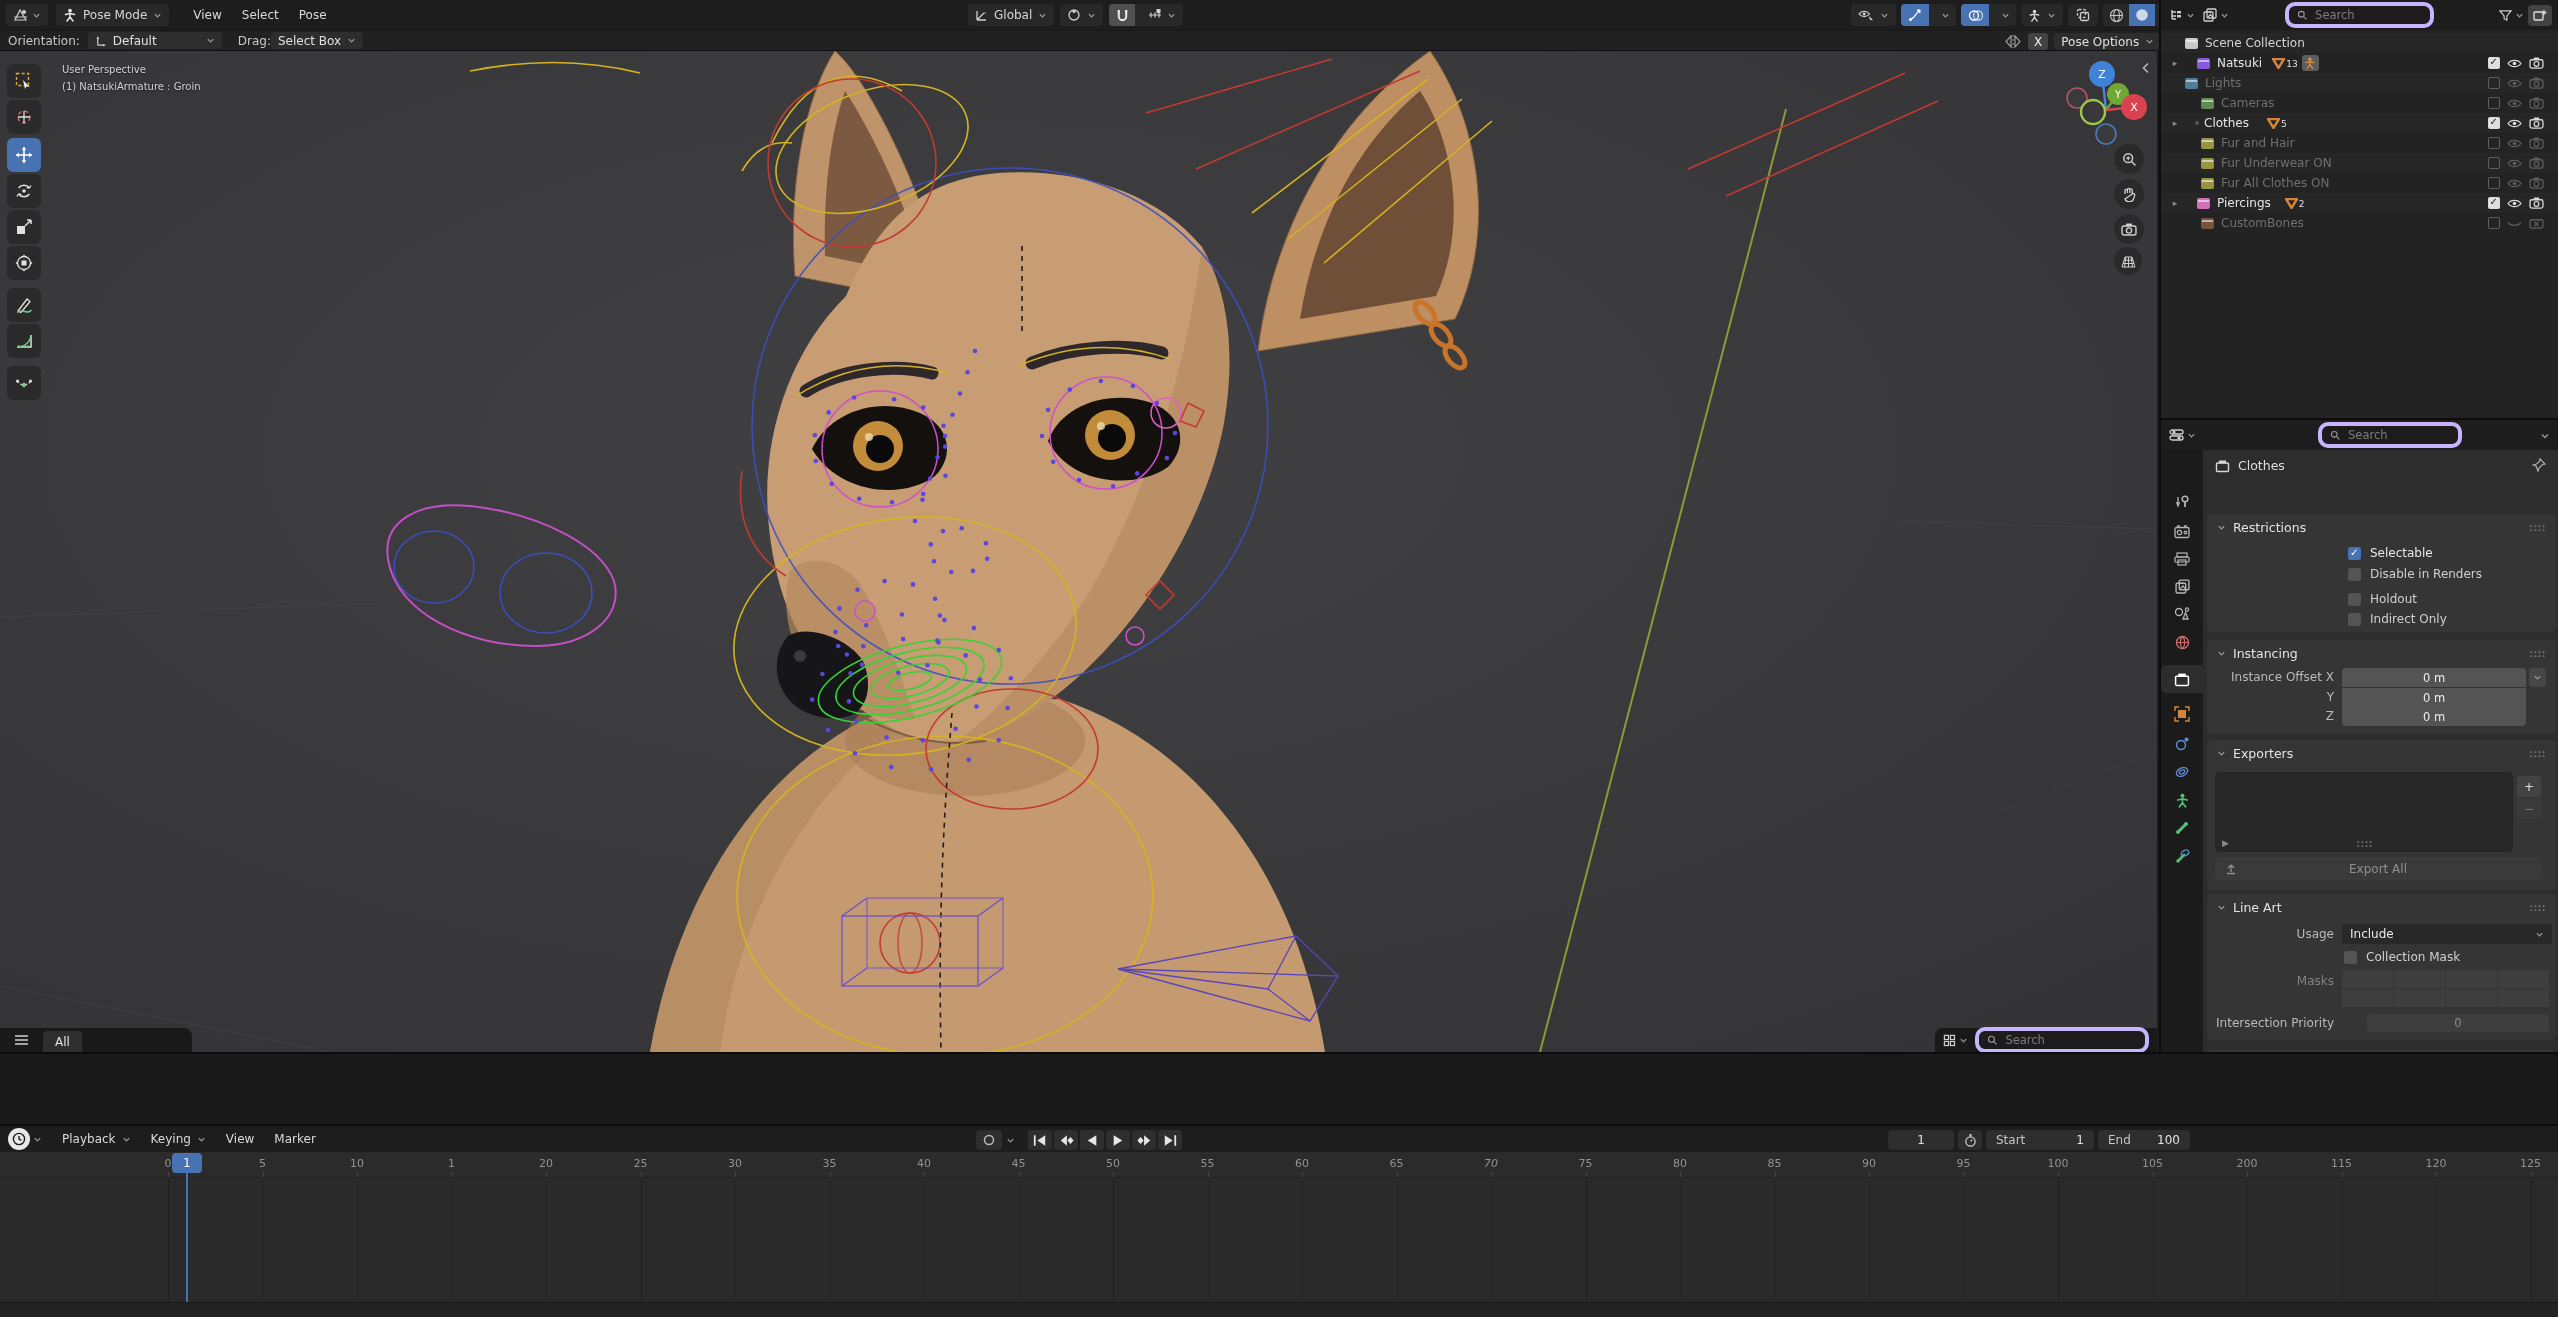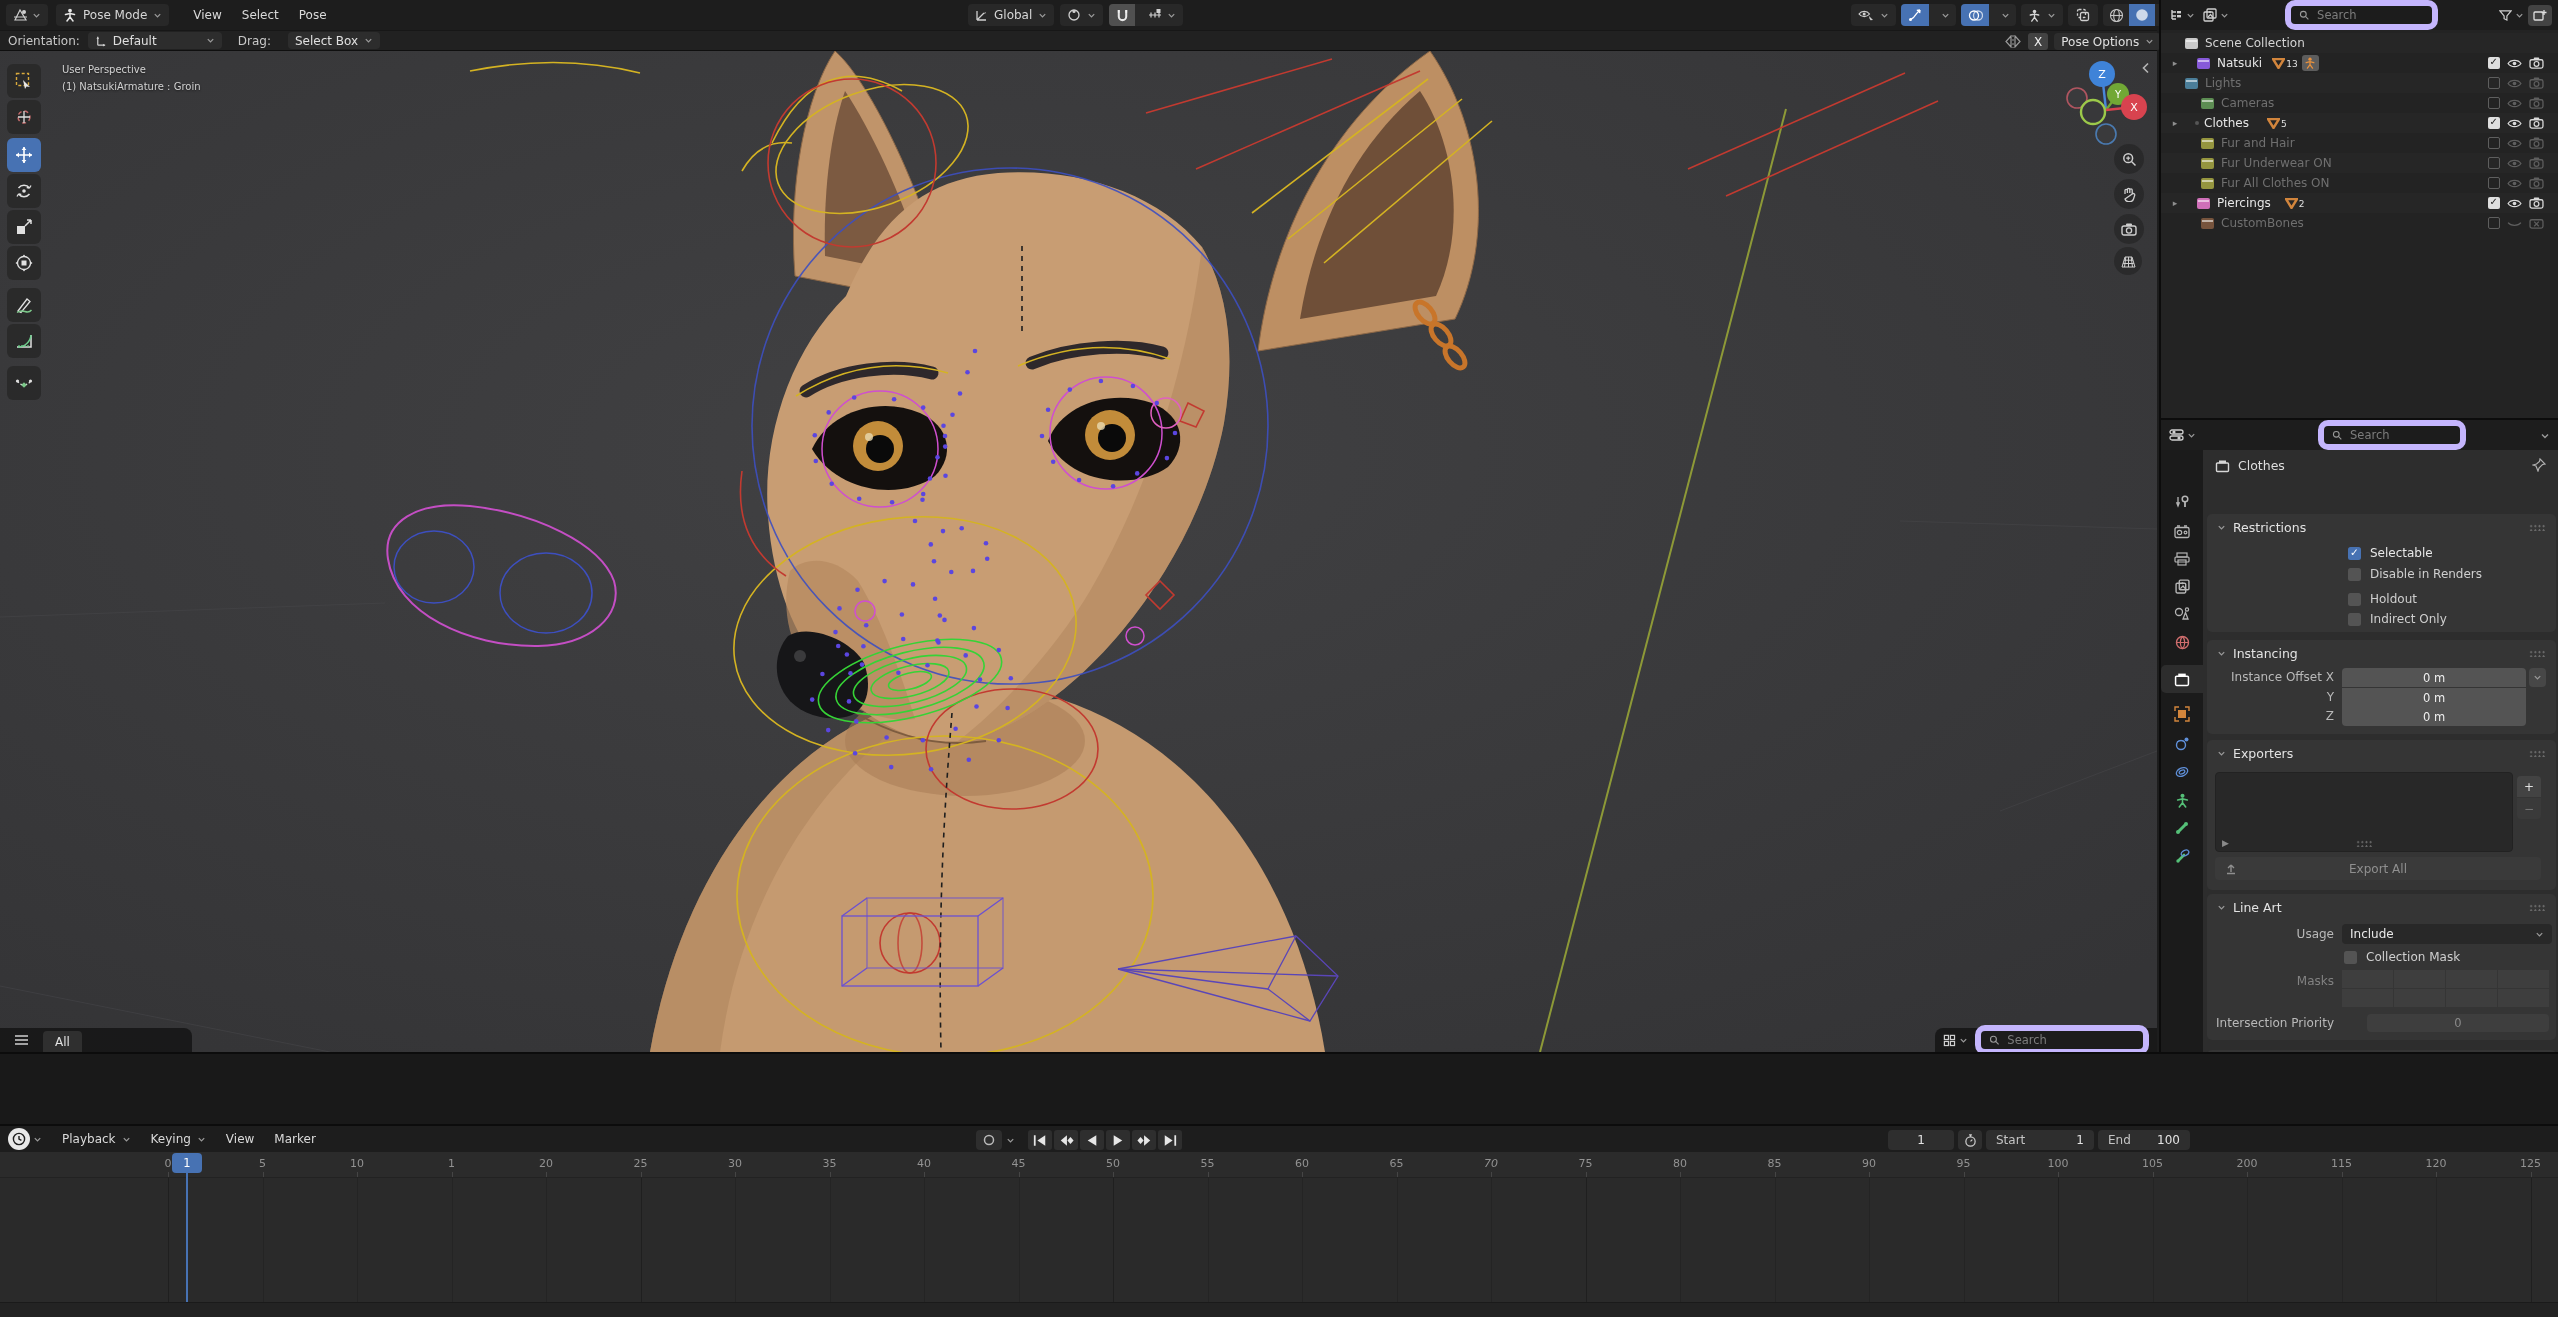--- a/index.html
+++ b/index.html
@@ -20,21 +20,21 @@
   
   #viewport{left:0;top:51px;width:2157px;height:1001px;overflow:hidden;background:#38383a;}
   #vp-text{left:62px;top:10px;color:#d2d2d2;font-size:10px;line-height:17px;text-shadow:0 1px 2px rgba(0,0,0,.5);}
   .tbtn{position:absolute;left:7px;width:34px;height:34px;border-radius:6px;background:rgba(40,40,40,.85);display:flex;align-items:center;justify-content:center;color:#d8d8d8;}
   .tbtn.active{background:#4772b3;}
   .vp-circ{position:absolute;left:2114px;width:30px;height:30px;border-radius:50%;background:rgba(35,35,35,.65);display:flex;align-items:center;justify-content:center;color:#cfcfcf;}
   
   #shelf-left{left:0;bottom:0;height:24px;width:192px;background:rgba(24,24,24,.95);border-radius:0 8px 0 0;display:flex;align-items:center;gap:14px;padding-left:14px;box-sizing:border-box;}
   #shelf-tab{background:#2f2f2f;border-radius:4px 4px 0 0;height:21px;display:flex;align-items:center;padding:0 12px;color:#e2e2e2;margin-top:3px;}
   #shelf-right{right:0;bottom:0;height:24px;width:222px;background:rgba(24,24,24,.95);border-radius:8px 0 0 0;display:flex;align-items:center;gap:7px;padding:0 8px;box-sizing:border-box;}
-  .searchbox{display:flex;align-items:center;gap:6px;background:#1c1c1c;border:6px solid #c4b5fd;border-radius:10px;height:18px;padding:0 8px;flex:1;}
+  .searchbox{display:flex;align-items:center;gap:6px;background:#1c1c1c;border:4px solid #c4b5fd;border-radius:10px;height:18px;padding:0 8px;flex:1;}
   .searchbox input{background:transparent;border:0;outline:0;color:#cfcfcf;font-family:"DejaVu Sans",sans-serif;font-size:11.5px;width:100%;}
   .searchbox input::placeholder{color:#7d7d7d;}
   
   #outliner{left:2159px;top:0;width:399px;height:418px;background:#232323;border-left:2px solid #0c0c0c;box-sizing:border-box;}
   #outliner-header{height:30px;background:#1d1d1d;display:flex;align-items:center;padding:0 6px;gap:4px;box-sizing:border-box;}
   .orow{position:relative;height:20px;display:flex;align-items:center;font-size:12px;}
   .orow:nth-child(odd){background:#262626;}
   .otw{width:16px;text-align:center;color:#8f8f8f;font-size:9px;}
   .ocbox{width:13px;height:11px;border-radius:2px;position:relative;flex:none;}
   .ocbox::before{content:"";position:absolute;left:1px;right:1px;top:2px;height:2px;background:rgba(255,255,255,.55);}
@@ -314,21 +314,21 @@
     <svg class="ic" width="12" height="12" viewBox="0 0 13 13">
           <path d="M3 11 L3 2 M3 11 L11 11" stroke="#cfcfcf" stroke-width="1.3" fill="none"></path>
           <path d="M3 2 l-1.4 2.4 h2.8 Z M11 11 l-2.4 -1.4 v2.8 Z" fill="#cfcfcf"></path>
         </svg>
     <span>Default</span>
     <svg class="ic chev" width="9" height="9" style="margin-left:auto">
           <use href="#i-chev"></use>
         </svg>
   </span>
   <span style="margin-left:16px">Drag:</span>
-  <span class="tool-dd" style="margin-left:17px">
+  <span class="tool-dd" style="margin-left:0">
     <span>Select Box</span>
     <svg class="ic chev" width="9" height="9">
           <use href="#i-chev"></use>
         </svg>
   </span>
   <span class="abs row" style="left:2004px;top:33px;gap:6px;height:17px">
     <svg class="ic" width="18" height="13" viewBox="0 0 18 13">
           <path d="M7 1 L2 6.5 L7 12 Z M11 1 L16 6.5 L11 12 Z" fill="none" stroke="#9a9a9a" stroke-width="1.2"></path>
           <path d="M9 0 L9 13" stroke="#9a9a9a" stroke-width="1" stroke-dasharray="2 2"></path>
         </svg>

